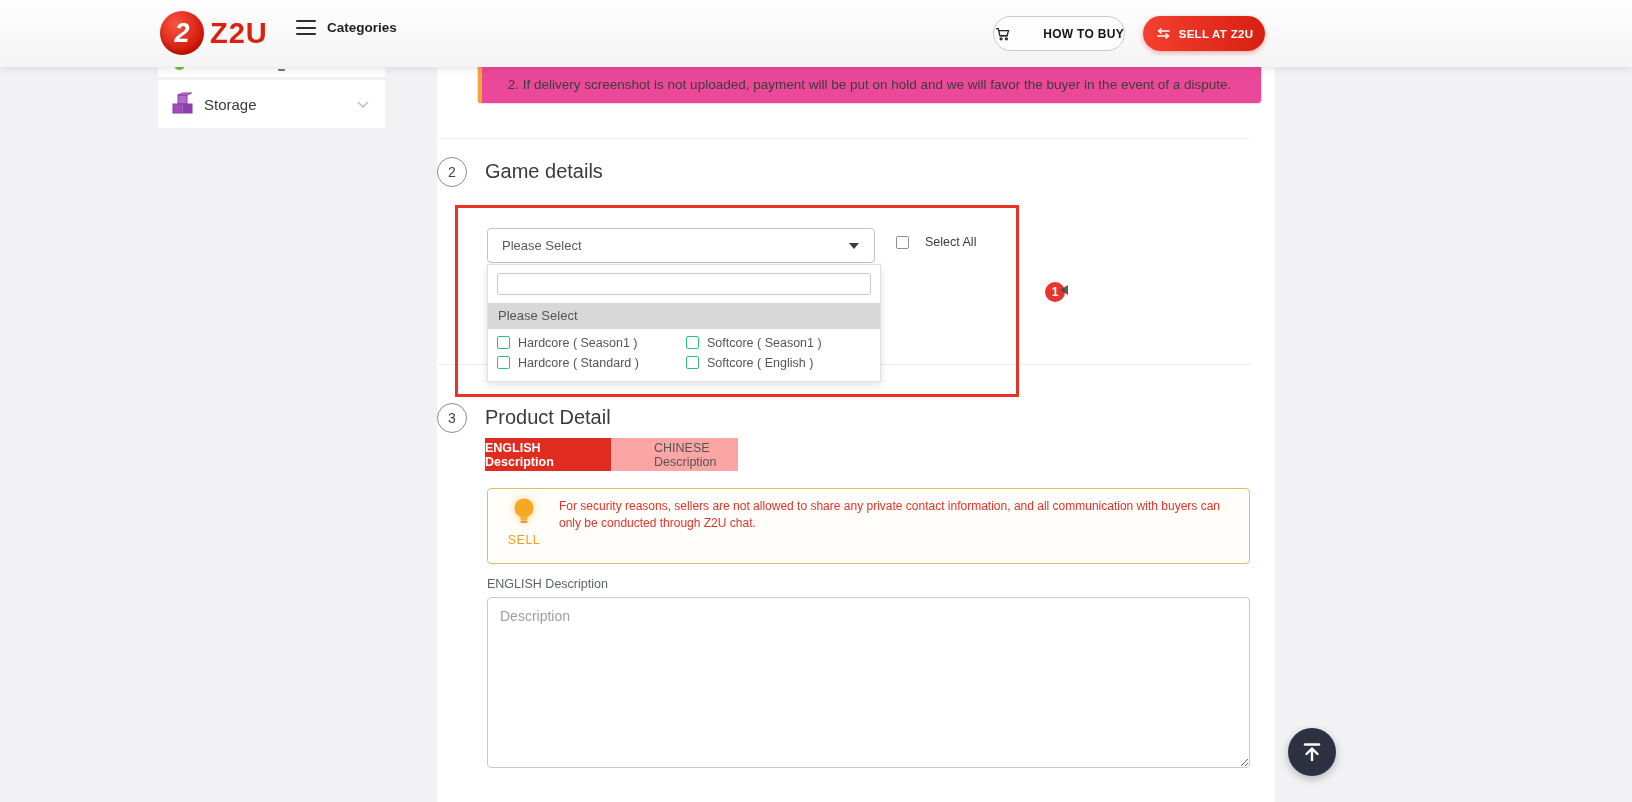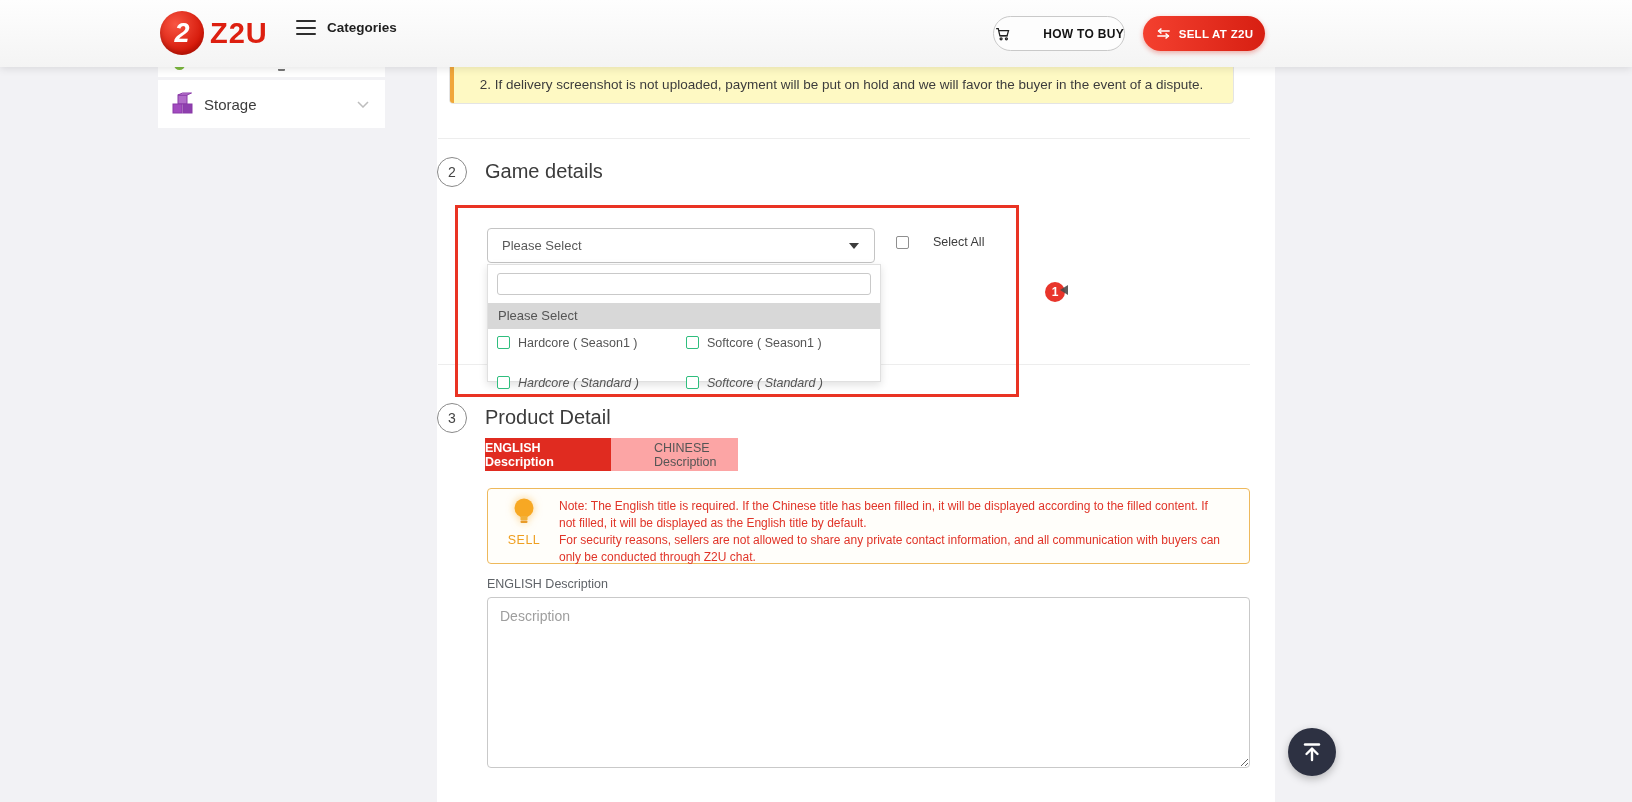--- a/index.html
+++ b/index.html
@@ -58,57 +58,57 @@
   .side-sliver .green-bit { position:absolute; left:16px; top:3px; width:11px; height:8px; background:#7cb93e; border-radius:0 0 6px 6px; }
   .side-sliver .dash-bit  { position:absolute; left:120px; top:9px; width:7px; height:3px; border-bottom:2px solid #777; border-radius:1px; }
   .storage-card {
     position:absolute; left:158px; top:80px; width:227px; height:48px; background:#fff;
     display:flex; align-items:center; padding:0 16px 0 13px; cursor:pointer; z-index:2;
   }
   .storage-label { margin-left:9px; font-size:15px; color:#3c3c3c; flex:1; }
   
   .main-panel { position:absolute; left:437px; top:44px; width:838px; height:758px; background:#fff; z-index:1; }
   .notice-box {
-    position:absolute; left:12px; top:6px; width:785px; height:54px;
-    border:1px solid #e4e4e4; border-radius:4px; background:#fef9c3; overflow:hidden;
+    position:absolute; left:40px; top:6px; width:785px; height:54px;
+    border:1px solid #e4e4e4; border-radius:4px; background:#ec4899; overflow:hidden;
   }
   .notice-accent { position:absolute; left:0; top:0; bottom:0; width:4px; background:#f0a63a; }
   .notice-text { margin-top:26px; text-align:center; font-size:13.5px; color:#3c3c3c; }
   .divider { position:absolute; left:1px; width:812px; height:1px; background:#ededed; }
   .divider-1 { top:94px; } .divider-2 { top:320px; z-index:1; }
   .step-circle {
     position:absolute; left:0; width:30px; height:30px; border:1px solid #8a8a8a; border-radius:50%;
     font-size:14px; color:#444; display:flex; align-items:center; justify-content:center; background:#fff;
   }
   .section-title { position:absolute; left:48px; font-size:20px; font-weight:500; color:#3b3b3b; }
   
   .annotation-box { position:absolute; left:18px; top:161px; width:564px; height:192px; border:3px solid #e93323; z-index:7; pointer-events:none; }
   .server-label { position:absolute; left:50px; top:164px; font-size:15px; font-weight:500; color:#5f6368; letter-spacing:.4px;margin-top:36px; }
   .select-box {
     position:absolute; left:50px; top:184px; width:388px; height:35px;
     border:1px solid #c4c4c4; border-radius:4px; background:#fff; cursor:pointer;
     display:flex; align-items:center; padding:0 15px 0 14px;
   }
   .select-value { flex:1; font-size:13px; color:#5a5a5a; }
   .caret-down { width:0; height:0; border-left:5px solid transparent; border-right:5px solid transparent; border-top:6px solid #3c3c3c; }
-  .select-all-wrap { position:absolute; left:459px; top:191px; display:flex; align-items:center; gap:24px; }
+  .select-all-wrap { position:absolute; left:459px; top:191px; display:flex; align-items:center; gap:16px; }
   .checkbox { width:13px; height:13px; border:1px solid #8f8f8f; border-radius:2px; background:#fff; cursor:pointer; }
   .select-all-label { font-size:12.5px; color:#3c3c3c; }
   .dropdown-panel {
     position:absolute; left:50px; top:220px; width:394px; height:118px;
     background:#fff; border:1px solid #e0e0e0; box-shadow:0 3px 8px rgba(0,0,0,.12); z-index:5;
   }
   .filter-input {
     position:absolute; left:9px; top:8px; width:374px; height:22px;
     border:1px solid #c9c9c9; border-radius:3px; outline:none; font-size:12px; padding:0 8px;
     font-family:"Liberation Sans", sans-serif;
   }
   .option-default { position:absolute; left:0; top:38px; width:100%; height:26px; background:#d8d8d8; font-size:13px; color:#555; line-height:26px; padding-left:10px; cursor:pointer; }
   .option-row { position:absolute; left:0; width:100%; height:27px; }
-  .option-row.r1 { top:64px; } .option-row.r2 { top:104px;font-style:italic; }
+  .option-row.r1 { top:64px; } .option-row.r2 { top:84px; }
   .option-cell { position:absolute; top:0; height:27px; display:flex; align-items:center; gap:8px; cursor:pointer; }
   .option-cell.c1 { left:9px; } .option-cell.c2 { left:198px; }
   .checkbox.green { border:1.5px solid #2fbe7e; }
   .option-label { font-size:12.5px; color:#555; }
   
   .tooltip-badge {
     position:absolute; left:608px; top:238px; width:20px; height:20px; border-radius:50%;
     background:#e8352b; color:#fff; font-size:12px; font-weight:bold;
     display:flex; align-items:center; justify-content:center; z-index:8;
   }
@@ -248,21 +248,21 @@
         <span class="option-label">Softcore ( Season1 )</span>
       </div>
     </div>
     <div class="option-row r2">
       <div class="option-cell c1">
         <div class="checkbox green"></div>
         <span class="option-label">Hardcore ( Standard )</span>
       </div>
       <div class="option-cell c2">
         <div class="checkbox green"></div>
-        <span class="option-label">Softcore ( Standard )</span>
+        <span class="option-label">Softcore ( English )</span>
       </div>
     </div>
   </div>
 
   <div class="annotation-box"></div>
 
   <div class="tooltip-badge">1</div>
   <div class="tooltip-arrow"></div>
 
   <div class="divider divider-2"></div>
@@ -280,21 +280,20 @@
       <span class="bulb-glow" style="display:inline-flex;">
         <svg width="26" height="32" viewBox="0 0 26 32">
           <circle cx="13" cy="12" r="9.5" fill="#f7a823"></circle>
           <path d="M9.5 20 h7 v4 h-7 z" fill="#f2b13a"></path>
           <rect x="9.5" y="24.5" width="7" height="2.5" rx="1" fill="#e89b2a"></rect>
         </svg>
       </span>
       <div class="tips-label">SELL</div>
     </div>
     <div class="tips-text">
-      <div>Note: The English title is required. If the Chinese title has been filled in, it will be displayed according to the filled content. If not filled, it will be displayed as the English title by default.</div>
       <div>For security reasons, sellers are not allowed to share any private contact information, and all communication with buyers can only be conducted through Z2U chat.</div>
     </div>
   </div>
 
   <div class="english-label">ENGLISH Description</div>
   <textarea class="desc-textarea" placeholder="Description" style=""></textarea>
 
 </div>
 
 <div class="back-top">

